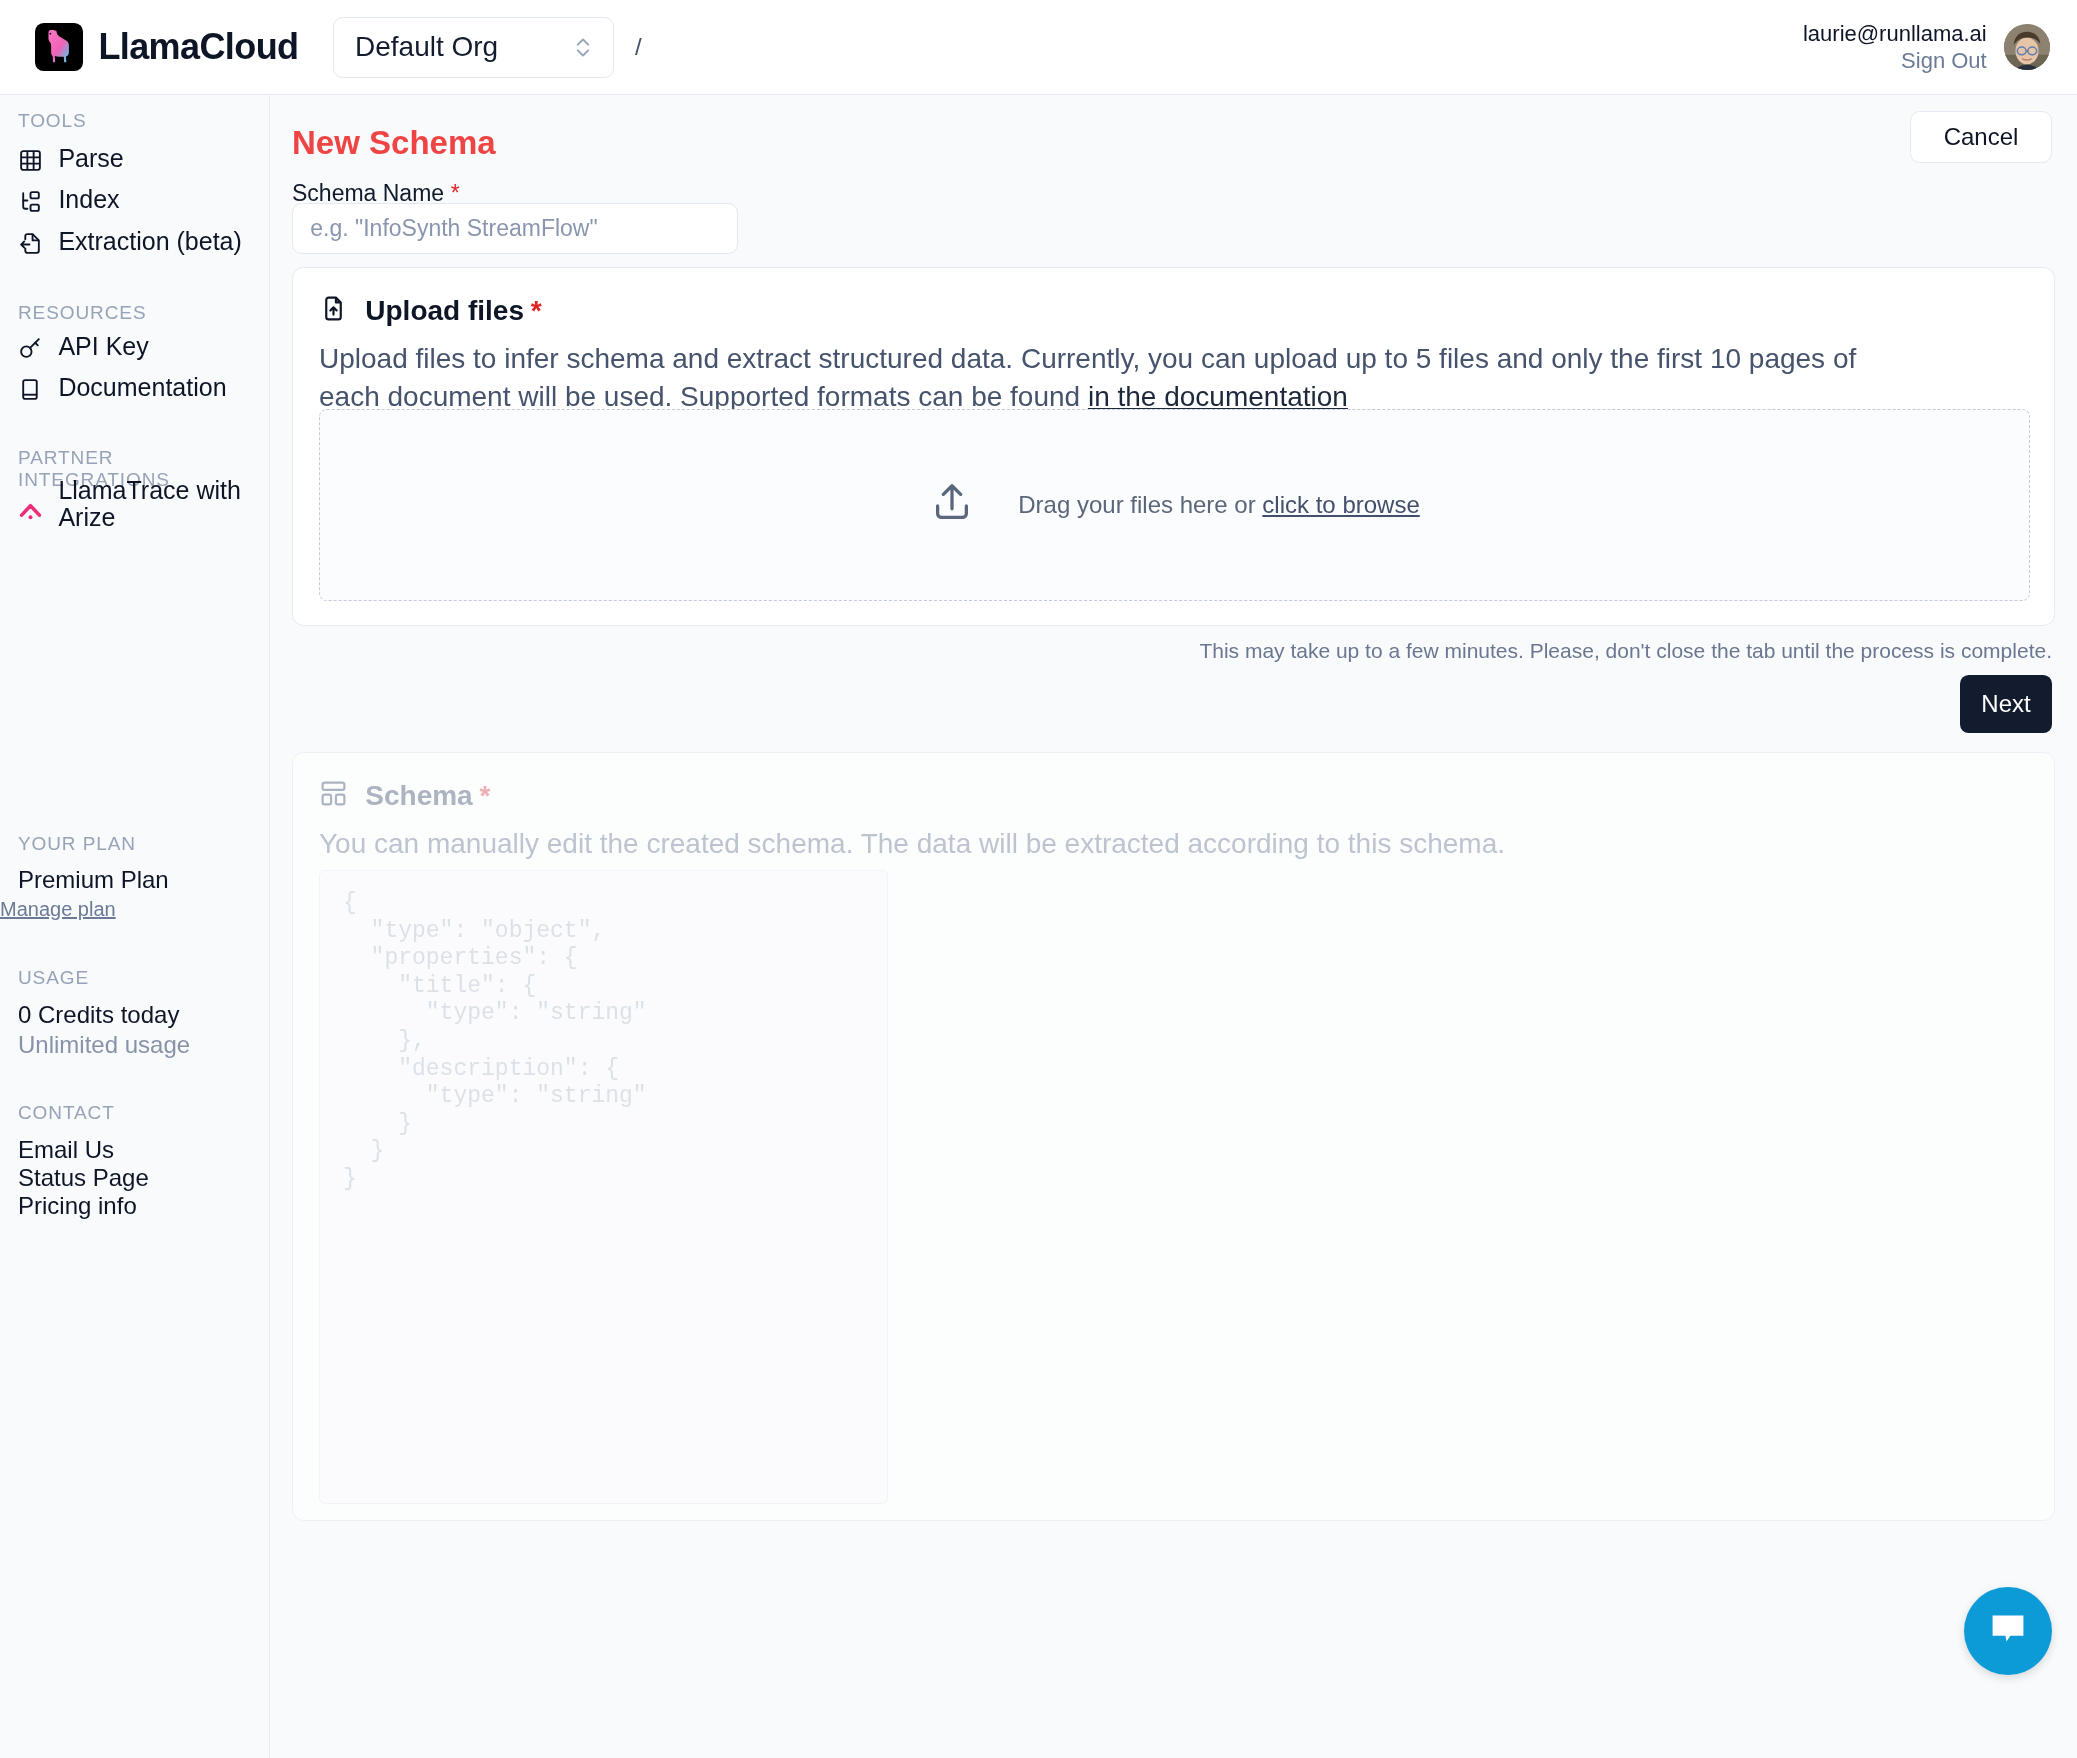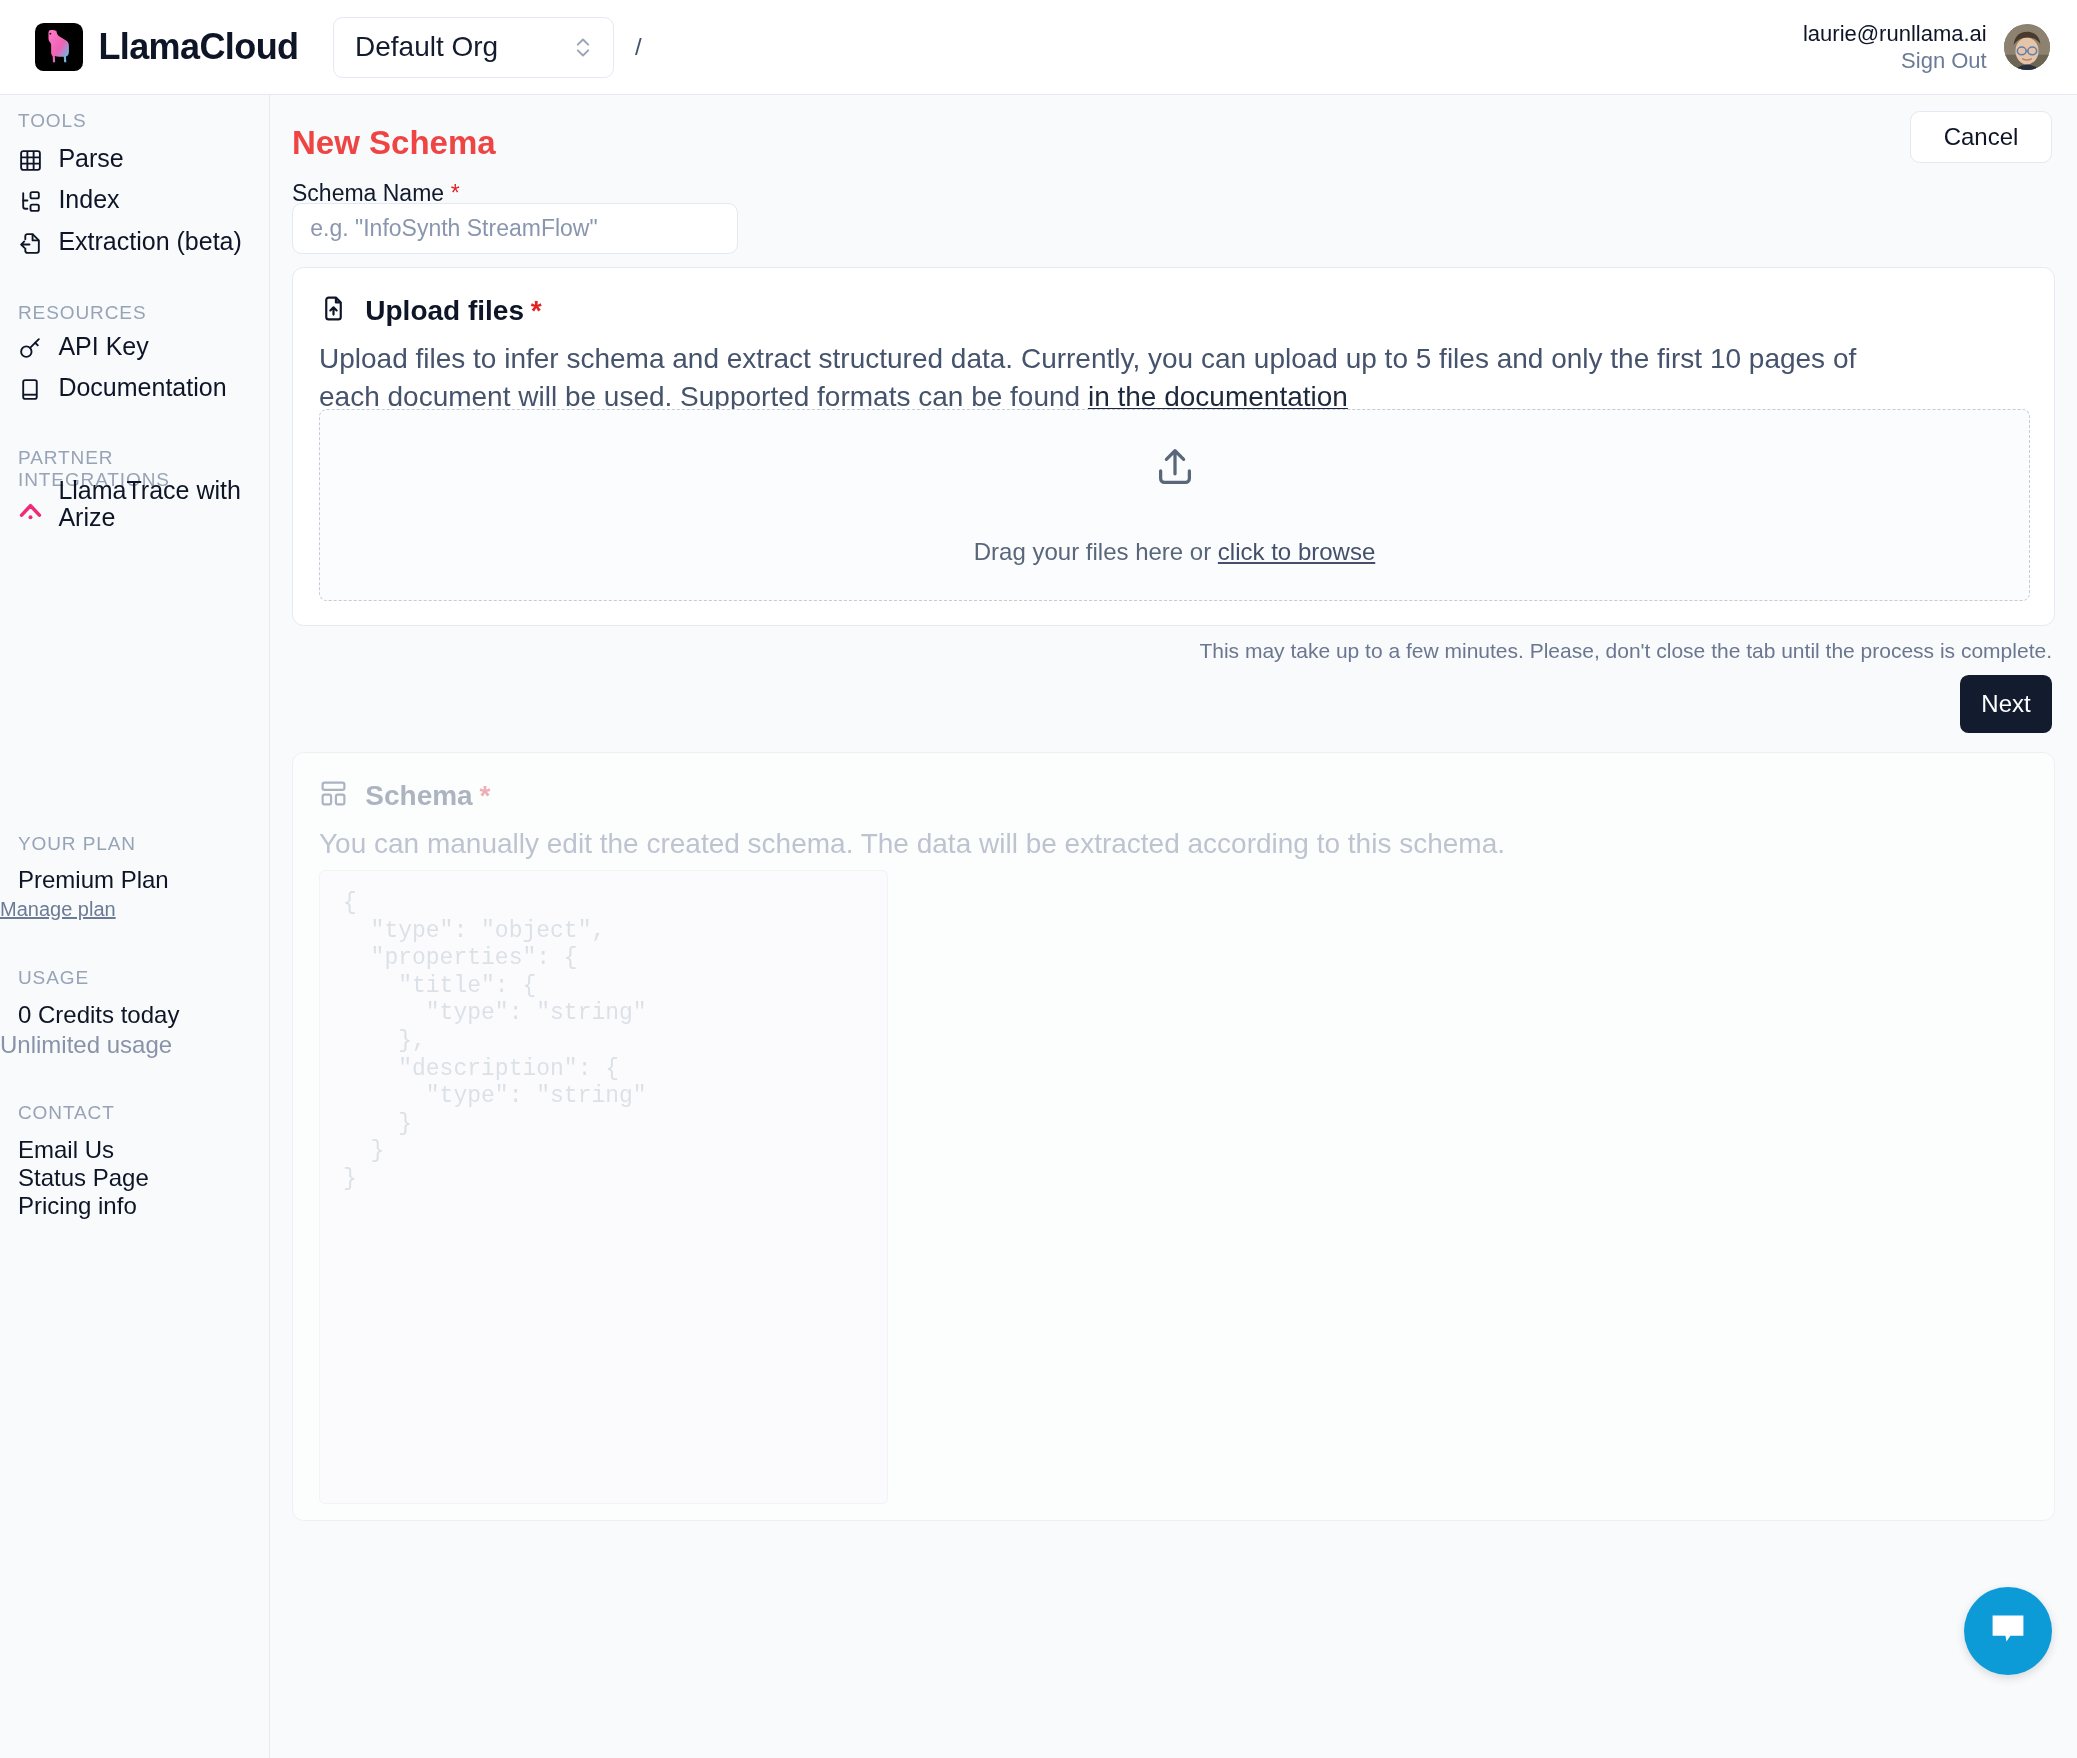--- a/index.html
+++ b/index.html
@@ -63,21 +63,21 @@
     font-size: 19px; letter-spacing: 0.9px; color: #97a3b6;
     padding: 0 0 0 18px;
   }
   .side-item {
     display: flex; align-items: flex-start; gap: 15.4px;
     padding: 0 0 0 18px; color: #0d1526; font-size: 25px;
     cursor: pointer; line-height: 1.08;
   }
   .side-item .ico { flex: 0 0 25px; width: 25px; display: flex; align-items: center; justify-content: center; padding-top: 2.9px;}
   .side-plain { padding-left: 18px; font-size: 24px; color: #0d1526; cursor: pointer; }
-  .side-muted { font-size: 24px; color: #8893a8; }
+  .side-muted { padding-left: 18px; font-size: 24px; color: #8893a8; }
   .side-link {
     padding-left: 0; font-size: 20px; color: #6b7b96;
     text-decoration: underline; cursor: pointer; display: inline-block;
   }
 
   
   .main {
     position: absolute; top: 95px; left: 270px;
     width: 1807px; height: 1663px;
     background: #f8fafc; overflow: hidden;
@@ -113,21 +113,21 @@
     padding: 12.5px 26px 0 26px; font-size: 28px; line-height: 1.38;
     color: #46536c; max-width: 1595px;
   }
   .inline-link { color: #1d283c; text-decoration: underline; cursor: pointer; }
 
   .dropzone {
     position: absolute; left: 26px; top: 141px;
     width: 1711px; height: 192px;
     border: 1.9px dashed #c4cbd8; border-radius: 7.7px;
     background: #fbfcfe;
-    display: flex; flex-direction: column; align-items: center; justify-content: center;
+    display: flex; flex-direction: row; align-items: center; justify-content: center;
     gap: 43px; cursor: pointer;
   }
   .dz-text { font-size: 24px; color: #5a6679; }
   .dz-link { color: #44506b; text-decoration: underline; cursor: pointer; }
 
   .note { position: absolute; right: 25px; top: 544px; font-size: 21px; color: #6b7790; }
 
   .next-btn {
     position: absolute; right: 25px; top: 580px;
     width: 92px; height: 58px; border-radius: 8.6px;

